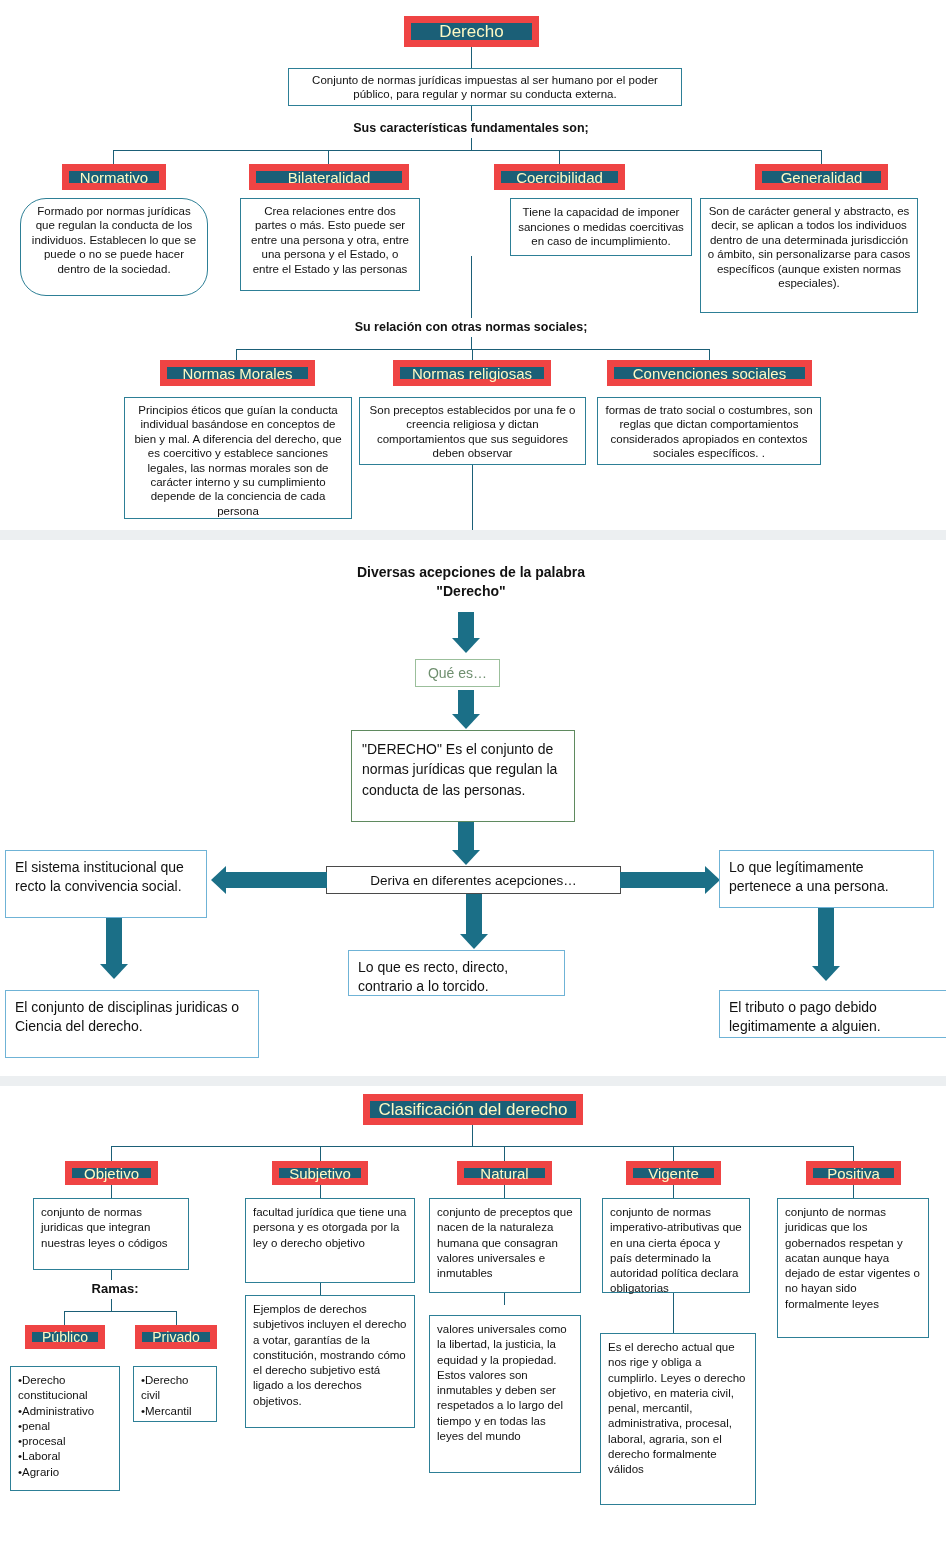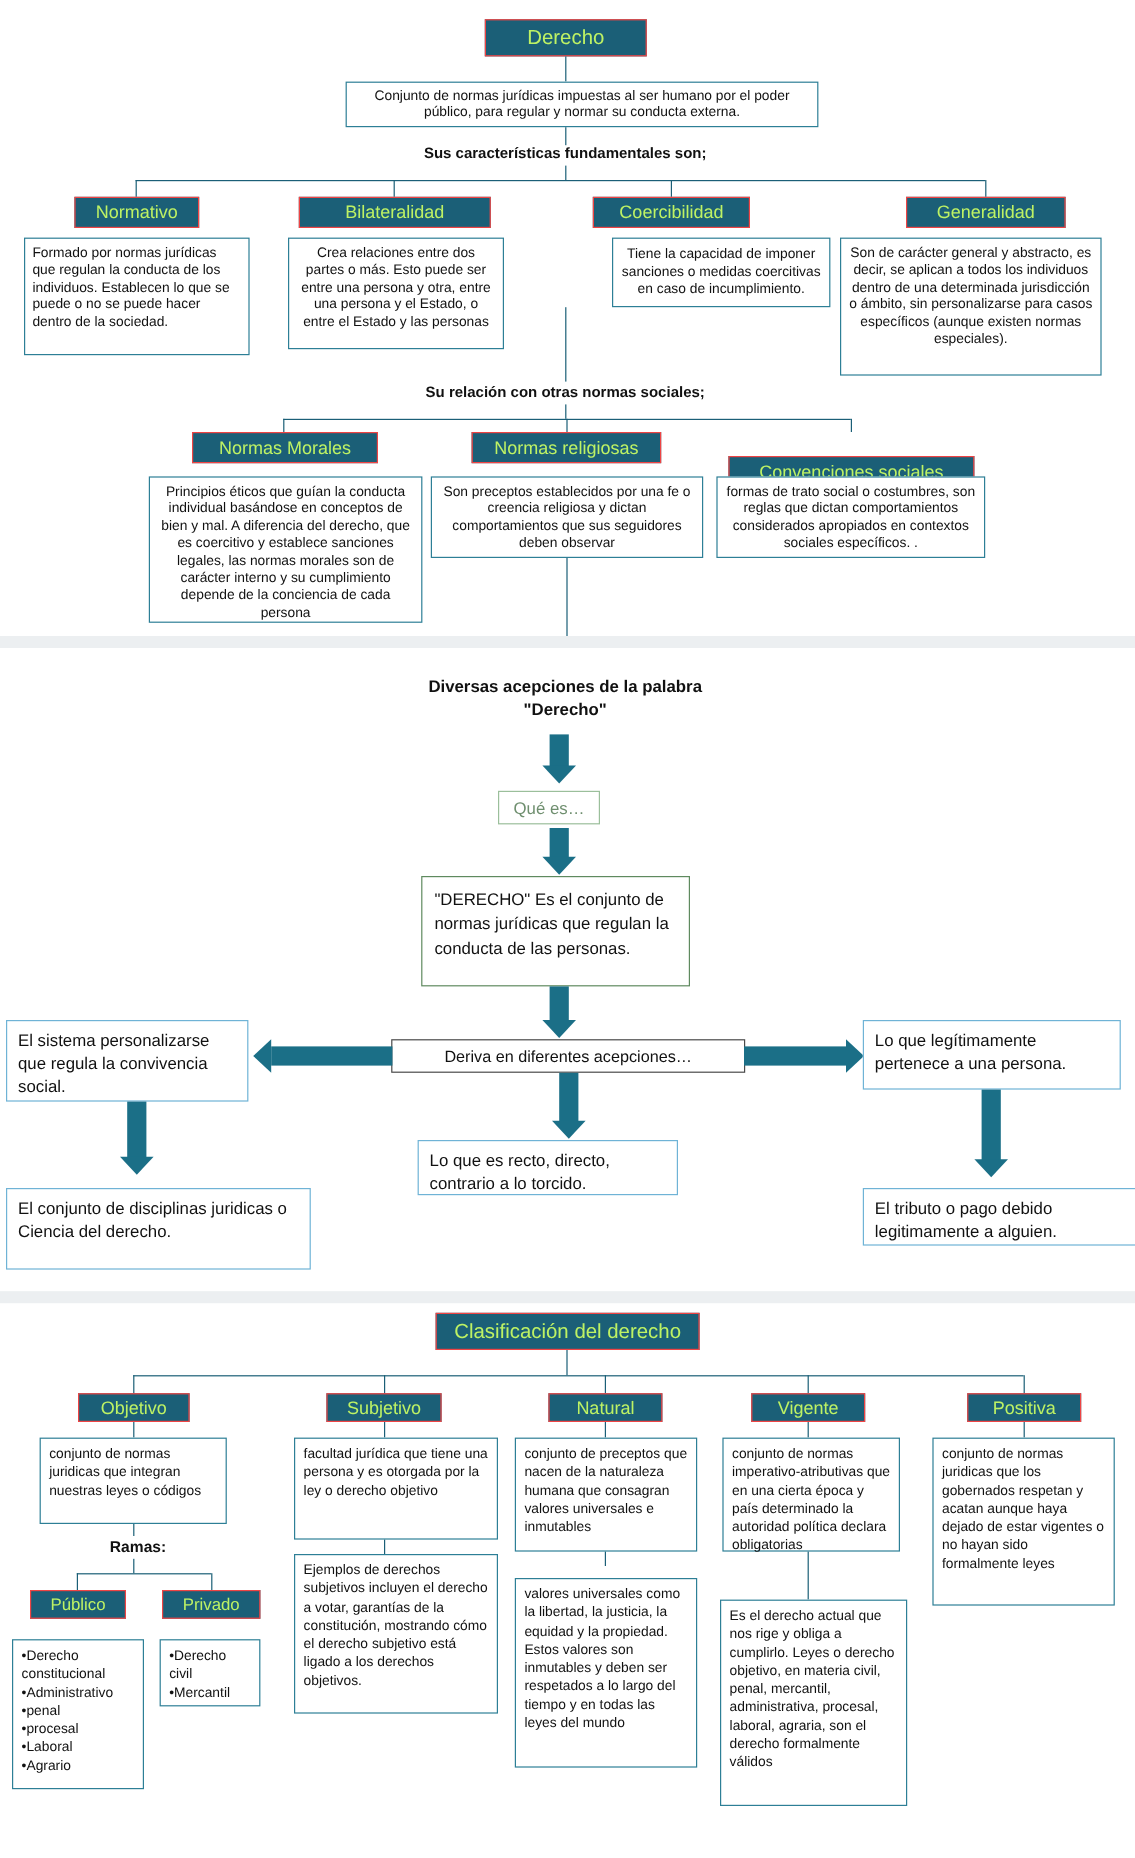--- a/index.html
+++ b/index.html
@@ -10,40 +10,40 @@
     color:#111;
   }
   .page{position:relative;width:946px;height:1548px;overflow:hidden;}
   .sec{position:relative;width:946px;}
   .sep{position:absolute;left:0;width:946px;height:10px;background:#eceff1;}
 
   
   .hdr{
     position:absolute;
     background:#1b5f77;
-    color:#bef264;
+    color:#fef9c3;
     text-align:left;
     font-size:17px;
-    border:1px solid #ef4444;
+    border:7px solid #ef4444;
     display:flex;align-items:center;justify-content:center;
     box-sizing:border-box;
   }
   .hdr.small{font-size:15px;}
   .txt{
     position:absolute;
     background:#ffffff;
     border:1px solid #2d7f96;
     box-sizing:border-box;
     text-align:center;
     font-size:11.5px;
     line-height:1.25;
     padding:5px 6px;
     color:#111;
   }
-  .txt.left{text-align:left;}
+  .txt.left{text-align:center;border-radius:26px;}
   .lbl{
     position:absolute;
     font-size:12.5px;
     font-weight:bold;
     color:#111;
     text-align:center;
   }
   .ln{position:absolute;background:#1b5f77;}
   .ln.h{height:1px;}
   .ln.v{width:1px;}
@@ -126,21 +126,21 @@
     <div class="lbl" style="left:321px;top:320px;width:300px;">Su relación con otras normas sociales;</div>
 
     <div class="ln v" style="left:471px;top:337px;height:12px;"></div>
     <div class="ln h" style="left:236px;top:349px;width:473px;"></div>
     <div class="ln v" style="left:236px;top:349px;height:11px;"></div>
     <div class="ln v" style="left:472px;top:349px;height:11px;"></div>
     <div class="ln v" style="left:709px;top:349px;height:11px;"></div>
 
     <div class="hdr small" style="left:160px;top:360px;width:155px;height:26px;">Normas Morales</div>
     <div class="hdr small" style="left:393px;top:360px;width:158px;height:26px;">Normas religiosas</div>
-    <div class="hdr small" style="left:607px;top:360px;width:205px;height:26px;margin-top:20px;">Convenciones sociales</div>
+    <div class="hdr small" style="left:607px;top:360px;width:205px;height:26px;">Convenciones sociales</div>
 
     <div class="txt" style="left:124px;top:397px;width:228px;height:122px;">Principios éticos que guían la conducta individual basándose en conceptos de bien y mal. A diferencia del derecho, que es coercitivo y establece sanciones legales, las normas morales son de carácter interno y su cumplimiento depende de la conciencia de cada persona</div>
     <div class="txt" style="left:359px;top:397px;width:227px;height:68px;">Son preceptos establecidos por una fe o creencia religiosa y dictan comportamientos que sus seguidores deben observar</div>
     <div class="txt" style="left:597px;top:397px;width:224px;height:68px;">formas de trato social o costumbres, son reglas que dictan comportamientos considerados apropiados en contextos sociales específicos. .</div>
 
     <div class="ln v" style="left:472px;top:465px;height:65px;"></div>
 
     <div class="sep" style="top:530px;"></div>
   </div>
 
@@ -162,21 +162,21 @@
     <div class="arrow-head-d" style="left:452px;top:850px;"></div>
 
     <div class="b-mid" style="left:326px;top:866px;width:295px;height:28px;">Deriva en diferentes acepciones…</div>
 
     <div class="arrow-d" style="left:226px;top:872px;width:101px;height:16px;"></div>
     <div class="arrow-head-l" style="left:211px;top:866px;"></div>
 
     <div class="arrow-d" style="left:620px;top:872px;width:86px;height:16px;"></div>
     <div class="arrow-head-r" style="left:705px;top:866px;"></div>
 
-    <div class="b-blue" style="left:5px;top:850px;width:202px;height:68px;">El sistema personalizarse que regula la convivencia social.</div>
+    <div class="b-blue" style="left:5px;top:850px;width:202px;height:68px;">El sistema institucional que recto la convivencia social.</div>
     <div class="b-blue" style="left:719px;top:850px;width:215px;height:58px;">Lo que legítimamente pertenece a una persona.</div>
 
     <div class="arrow-d" style="left:466px;top:894px;width:16px;height:42px;"></div>
     <div class="arrow-head-d" style="left:460px;top:934px;"></div>
     <div class="b-blue" style="left:348px;top:950px;width:217px;height:46px;">Lo que es recto, directo, contrario a lo torcido.</div>
 
     <div class="arrow-d" style="left:106px;top:918px;width:16px;height:48px;"></div>
     <div class="arrow-head-d" style="left:100px;top:964px;"></div>
     <div class="b-blue" style="left:5px;top:990px;width:254px;height:68px;">El conjunto de disciplinas juridicas o Ciencia del derecho.</div>
 

